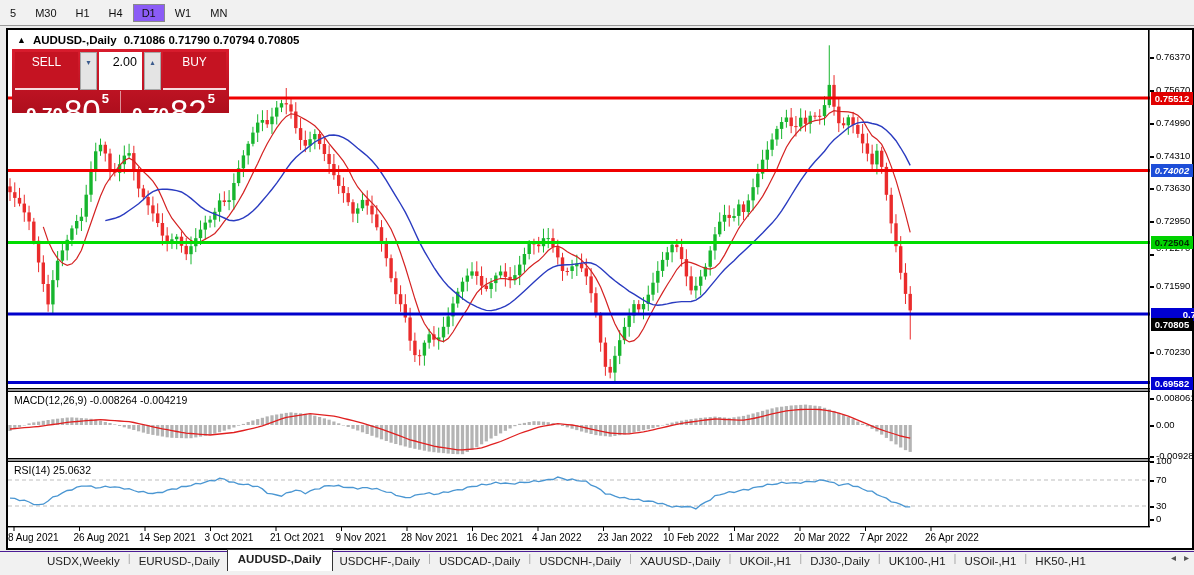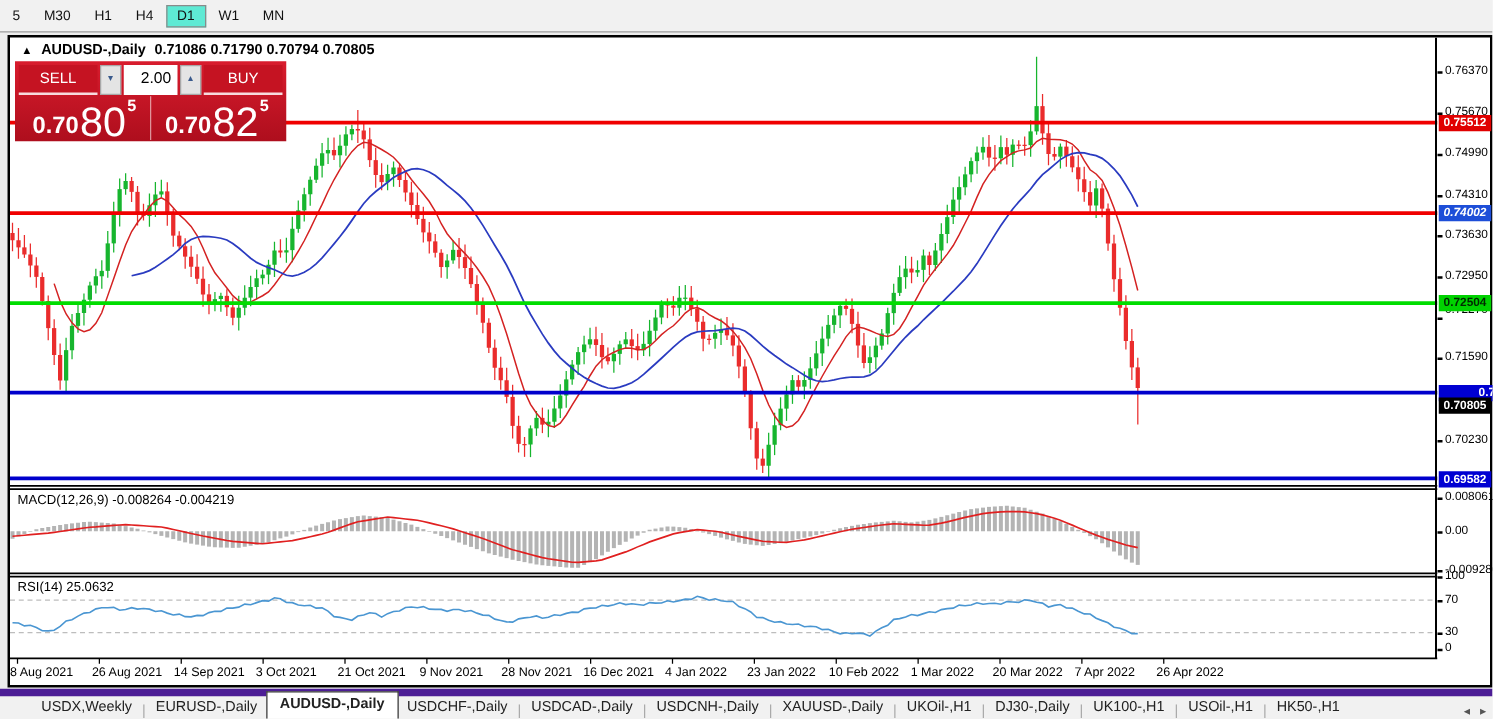--- a/index.html
+++ b/index.html
@@ -1,40 +1,40 @@
 <!DOCTYPE html>
 <html><head>
 <meta charset="utf-8">
 <style>
   html,body{margin:0;padding:0}
   body{width:1194px;height:575px;background:#ececec;font-family:"Liberation Sans",sans-serif;overflow:hidden;position:relative}
   .toolbar{position:absolute;top:0;left:0;right:0;height:26px;background:#f1f1f1;border-bottom:1px solid #9a9a9a;display:flex;align-items:center;padding-left:1px;box-sizing:border-box}
   .tf{font-size:11px;color:#111;padding:3px 9px;margin-right:1px}
-  .tf.act{background:#5eead4;border:1px solid #8a8a8a;padding:2px 8px}
+  .tf.act{background:#8b5cf6;border:1px solid #8a8a8a;padding:2px 8px}
   .window{position:absolute;left:6px;top:28px;right:0px;bottom:25px;background:#fff;border:2px solid #000}
   #chart{position:absolute;left:0;top:0}
   .gutter{position:absolute;left:1142px;top:0;width:44px;height:518px;font-size:9.5px}
   .glabel{position:absolute;left:6px;height:12px;line-height:12px;color:#000;white-space:nowrap}
   .gtick{position:absolute;left:0;width:4px;height:1.5px;background:#000}
   .gbadge{position:absolute;left:1px;width:42px;height:13px;line-height:13px;text-align:center;font-weight:bold;font-size:9.5px}
   .title-row{position:absolute;left:9px;top:4px;font-size:11.5px;font-weight:bold;color:#000;display:flex;gap:7px;align-items:center;z-index:3}
   .collapse{font-size:9px}
   .ind-label{position:absolute;left:6px;font-size:10.5px;color:#000;z-index:2}
   .trade{position:absolute;left:4px;top:19px;width:217px;height:64px;background:linear-gradient(#d81c2d,#ae0e1d);padding:3px;box-sizing:border-box;z-index:4}
-  .trow{display:flex;height:24px;gap:2px}
+  .trow{display:flex;height:38px;gap:2px}
   .tbtn{width:63px;background:#c51322;color:#fff;font-size:12px;text-align:center;line-height:21px;border-bottom:2px solid rgba(255,255,255,.85);box-sizing:border-box;cursor:pointer}
   .spin{width:17px;background:#e4e4e4;border:1px solid #a8a8a8;color:#3a5a8c;font-size:8px;text-align:center;line-height:19px;box-sizing:border-box;cursor:pointer}
   .vol{flex:1;background:#fff;color:#000;font-size:12.5px;text-align:right;padding:0 5px;line-height:21px}
   .prow{display:flex;height:35px;color:#fff;margin-top:1px}
   .pq{flex:1;display:flex;align-items:flex-end;justify-content:center;padding-bottom:1px}
   .pq+.pq{border-left:1px solid rgba(255,255,255,.55)}
   .pbase{font-size:19px;font-weight:bold;line-height:21px}
   .pbig{font-size:33px;line-height:27px;font-weight:400;margin:0 1px}
   .psup{font-size:13px;font-weight:bold;align-self:flex-start;line-height:12px;margin-top:2px}
-  .tabbar{position:absolute;left:0;right:0;bottom:0;height:24px;background:#f1f1f1;border-top:6px solid #4c1d95;display:flex;align-items:flex-end;font-size:11.5px;padding-left:26px;box-sizing:border-box}
+  .tabbar{position:absolute;left:0;right:0;bottom:0;height:24px;background:#f1f1f1;border-top:1px solid #4c1d95;display:flex;align-items:flex-start;font-size:11.5px;padding-left:40px;box-sizing:border-box}
   .tab{padding:3px 7px;color:#222;white-space:nowrap;cursor:pointer}
   .tab.act{background:#fff;border:1px solid #333;border-bottom:none;font-weight:bold;padding:3px 10px 6px;margin-top:-3px}
   .tsep{color:#a8a8a8;margin:0 1px}
   .tarrows{margin-left:auto;padding-right:5px;color:#555;font-size:10px;display:flex;gap:8px}
   .dlabel{font-size:10px;fill:#000}
 </style>
 </head>
 <body>
 
 <div class="toolbar">

